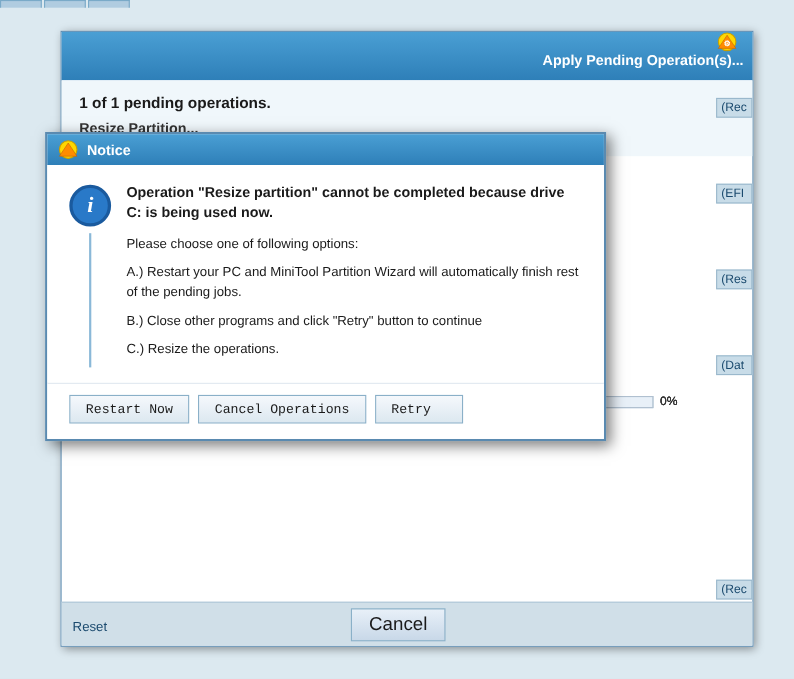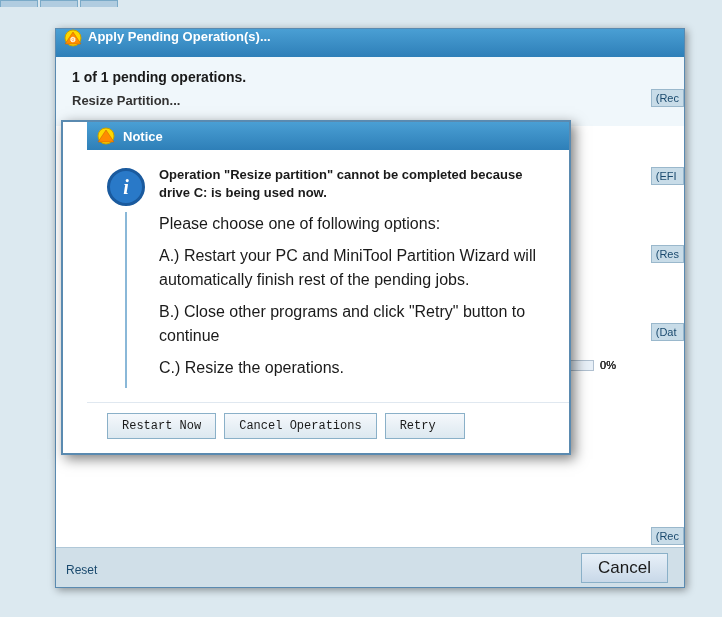--- a/index.html
+++ b/index.html
@@ -28,27 +28,28 @@
       top: 28px;
       left: 55px;
       width: 630px;
       height: 560px;
       background: white;
       border: 1px solid #5a8ab0;
       box-shadow: 2px 2px 8px rgba(0,0,0,0.4);
     }
     .pending-modal-titlebar {
       background: linear-gradient(to bottom, #4a9fd4, #2e7fb8);
-      height: 28px;
-      display: flex;
-      align-items: flex-start;
+      height: 44px;
+      display: flex;
+      align-items: flex-end;
       padding: 0 8px;
       color: white;
       font-weight: bold;
       font-size: 13px;
+      flex-direction: column;
     }
     .pending-modal-titlebar-icon {
       width: 18px;
       height: 18px;
       margin-right: 6px;
     }
     .pending-modal-body {
       padding: 12px 16px;
       background: #f0f7fb;
     }
@@ -76,44 +77,43 @@
     
     .bottom-bar {
       position: absolute;
       bottom: 0;
       left: 0;
       right: 0;
       height: 40px;
       background: #d0dfe8;
       display: flex;
       align-items: center;
-      justify-content: flex-end;
+      justify-content: center;
       padding-right: 16px;
       border-top: 1px solid #b0c8d8;
     }
     .btn-cancel-main {
       background: linear-gradient(to bottom, #e8f0f8, #c8d8e8);
       border: 1px solid #8ab0c8;
       padding: 4px 16px;
       font-size: 17px;
       color: #1a1a1a;
       cursor: pointer;
     }
 
     
     .notice-overlay {
       position: absolute;
       top: 120px;
-      left: 61px;
+      left: 41px;
       width: 510px;
       background: white;
       border: 2px solid #5a8ab0;
       box-shadow: 4px 4px 12px rgba(0,0,0,0.5);
       z-index: 100;
-      padding-left: 24px;
     }
     .notice-titlebar {
       background: linear-gradient(to bottom, #4a9fd4, #2e7fb8);
       height: 28px;
       display: flex;
       align-items: center;
       padding: 0 10px;
       color: white;
       font-weight: bold;
       font-size: 13px;
@@ -163,21 +163,21 @@
       flex: 1;
     }
     .notice-title-text {
       font-weight: bold;
       font-size: 13px;
       color: #1a1a1a;
       line-height: 1.4;
       margin-bottom: 10px;
     }
     .notice-body-text {
-      font-size: 16px;
+      font-size: 12px;
       color: #1a1a1a;
       line-height: 1.5;
     }
     .notice-body-text p {
       margin-bottom: 8px;
     }
     .notice-footer {
       padding: 10px 20px 14px 20px;
       display: flex;
       gap: 8px;

